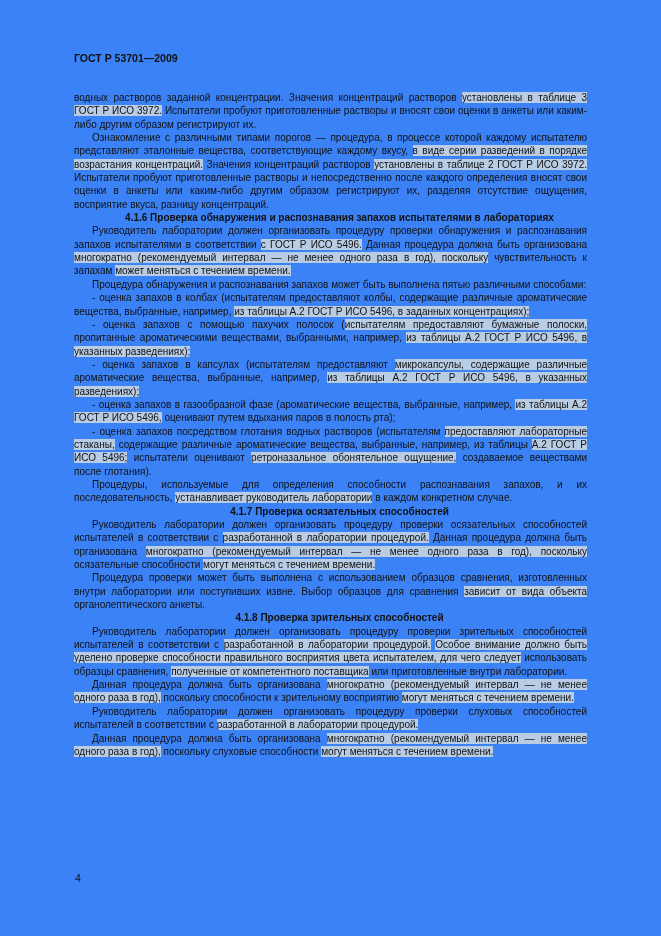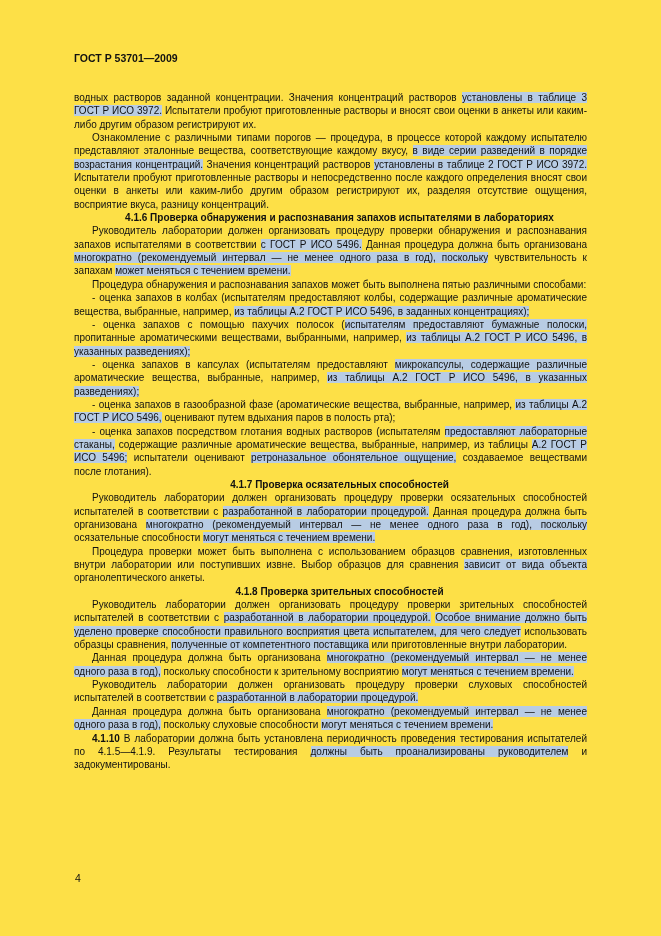--- a/index.html
+++ b/index.html
@@ -4,21 +4,21 @@
 <style>
   html, body {
     margin: 0;
     padding: 0;
     background: #ffffff;
   }
   .page {
     position: relative;
     width: 661px;
     height: 936px;
-    background: #fde047;
+    background: #3b82f6;
     font-family: "Liberation Sans", sans-serif;
     color: #111111;
     overflow: hidden;
   }
   .doc-header {
     position: absolute;
     top: 52px;
     left: 74px;
     font-size: 10.5px;
     font-weight: bold;
@@ -72,25 +72,25 @@
       <p class="block paragraph-continuation"><span>водных растворов заданной концентрации. Значения концентраций растворов </span><span class="hl">установлены в таблице 3 ГОСТ Р ИСО 3972.</span><span> Испытатели пробуют приготовленные растворы и вносят свои оценки в анкеты или каким-либо другим образом регистрируют их.</span></p>
       <p class="block paragraph"><span>Ознакомление с различными типами порогов — процедура, в процессе которой каждому испытателю представляют эталонные вещества, соответствующие каждому вкусу, </span><span class="hl">в виде серии разведений в порядке возрастания концентраций.</span><span> Значения концентраций растворов </span><span class="hl">установлены в таблице 2 ГОСТ Р ИСО 3972.</span><span> Испытатели пробуют приготовленные растворы и непосредственно после каждого определения вносят свои оценки в анкеты или каким-либо другим образом регистрируют их, разделяя отсутствие ощущения, восприятие вкуса, разницу концентраций.</span></p>
       <p class="block heading"><span class="b">4.1.6 Проверка обнаружения и распознавания запахов испытателями в лабораториях</span></p>
       <p class="block paragraph"><span>Руководитель лаборатории должен организовать процедуру проверки обнаружения и распознавания запахов испытателями в соответствии </span><span class="hl">с ГОСТ Р ИСО 5496.</span><span> Данная процедура должна быть организована </span><span class="hl">многократно (рекомендуемый интервал — не менее одного раза в год), поскольку</span><span> чувствительность к запахам </span><span class="hl">может меняться с течением времени.</span></p>
       <p class="block paragraph"><span>Процедура обнаружения и распознавания запахов может быть выполнена пятью различными способами:</span></p>
       <p class="block list-item"><span>- оценка запахов в колбах (испытателям предоставляют колбы, содержащие различные ароматические вещества, выбранные, например, </span><span class="hl">из таблицы А.2 ГОСТ Р ИСО 5496, в заданных концентрациях);</span></p>
       <p class="block list-item"><span>- оценка запахов с помощью пахучих полосок (</span><span class="hl">испытателям предоставляют бумажные полоски,</span><span> пропитанные ароматическими веществами, выбранными, например, </span><span class="hl">из таблицы А.2 ГОСТ Р ИСО 5496, в указанных разведениях);</span></p>
       <p class="block list-item"><span>- оценка запахов в капсулах (испытателям предоставляют </span><span class="hl">микрокапсулы, содержащие различные</span><span> ароматические вещества, выбранные, например, </span><span class="hl">из таблицы А.2 ГОСТ Р ИСО 5496, в указанных разведениях);</span></p>
       <p class="block list-item"><span>- оценка запахов в газообразной фазе (ароматические вещества, выбранные, например, </span><span class="hl">из таблицы А.2 ГОСТ Р ИСО 5496,</span><span> оценивают путем вдыхания паров в полость рта);</span></p>
       <p class="block list-item"><span>- оценка запахов посредством глотания водных растворов (испытателям </span><span class="hl">предоставляют лабораторные стаканы,</span><span> содержащие различные ароматические вещества, выбранные, например, из таблицы </span><span class="hl">А.2 ГОСТ Р ИСО 5496;</span><span> испытатели оценивают </span><span class="hl">ретроназальное обонятельное ощущение,</span><span> создаваемое веществами после глотания).</span></p>
+      <p class="block paragraph"><span>Процедуры, используемые для определения способности распознавания запахов, и их последовательность, </span><span class="hl">устанавливает руководитель лаборатории</span><span> в каждом конкретном случае.</span></p>
       <p class="block heading"><span class="b">4.1.7 Проверка осязательных способностей</span></p>
       <p class="block paragraph"><span>Руководитель лаборатории должен организовать процедуру проверки осязательных способностей испытателей в соответствии с </span><span class="hl">разработанной в лаборатории процедурой.</span><span> Данная процедура должна быть организована </span><span class="hl">многократно (рекомендуемый интервал — не менее одного раза в год), поскольку</span><span> осязательные способности </span><span class="hl">могут меняться с течением времени.</span></p>
       <p class="block paragraph"><span>Процедура проверки может быть выполнена с использованием образцов сравнения, изготовленных внутри лаборатории или поступивших извне. Выбор образцов для сравнения </span><span class="hl">зависит от вида объекта</span><span> органолептического анкеты.</span></p>
       <p class="block heading"><span class="b">4.1.8 Проверка зрительных способностей</span></p>
       <p class="block paragraph"><span>Руководитель лаборатории должен организовать процедуру проверки зрительных способностей испытателей в соответствии с </span><span class="hl">разработанной в лаборатории процедурой.</span><span> </span><span class="hl">Особое внимание должно быть уделено проверке способности правильного восприятия цвета испытателем, для чего следует</span><span> использовать образцы сравнения, </span><span class="hl">полученные от компетентного поставщика</span><span> или приготовленные внутри лаборатории.</span></p>
       <p class="block paragraph"><span>Данная процедура должна быть организована </span><span class="hl">многократно (рекомендуемый интервал — не менее одного раза в год),</span><span> поскольку способности к зрительному восприятию </span><span class="hl">могут меняться с течением времени.</span></p>
       <p class="block paragraph"><span>Руководитель лаборатории должен организовать процедуру проверки слуховых способностей испытателей в соответствии с </span><span class="hl">разработанной в лаборатории процедурой.</span></p>
       <p class="block paragraph"><span>Данная процедура должна быть организована </span><span class="hl">многократно (рекомендуемый интервал — не менее одного раза в год),</span><span> поскольку слуховые способности </span><span class="hl">могут меняться с течением времени.</span></p>
-      <p class="block paragraph"><span class="b">4.1.10</span><span> В лаборатории должна быть установлена периодичность проведения тестирования испытателей по 4.1.5—4.1.9. Результаты тестирования </span><span class="hl">должны быть проанализированы руководителем</span><span> и задокументированы.</span></p>
     </div>
 
   <div class="page-number">4</div>
 </div>
 
 </body></html>

